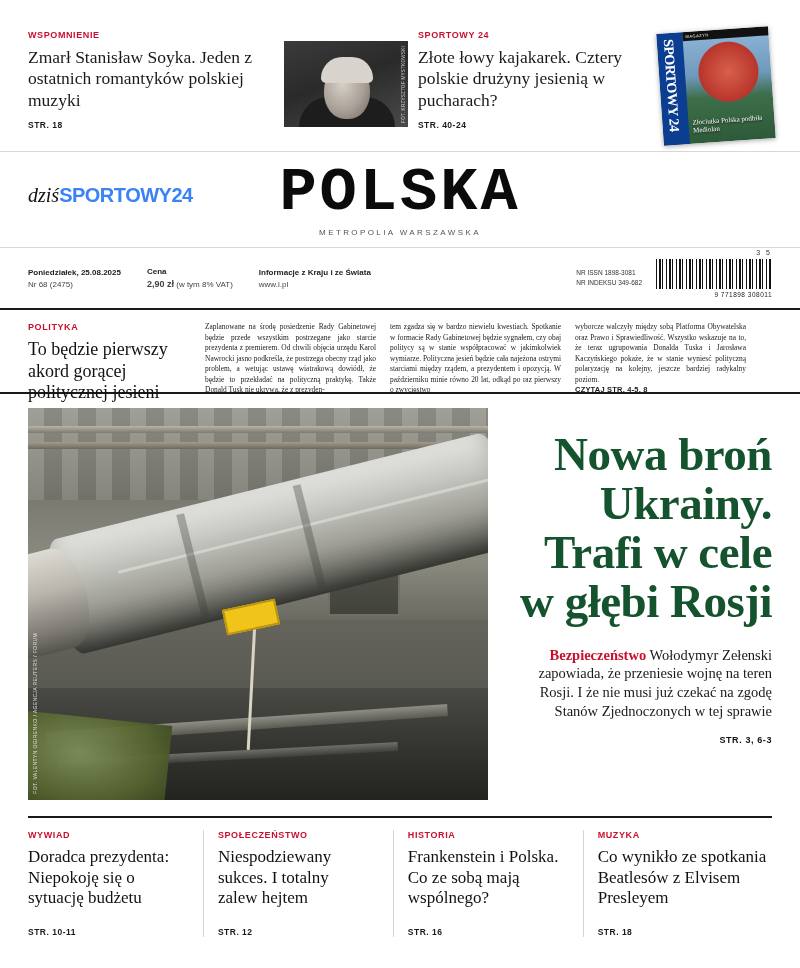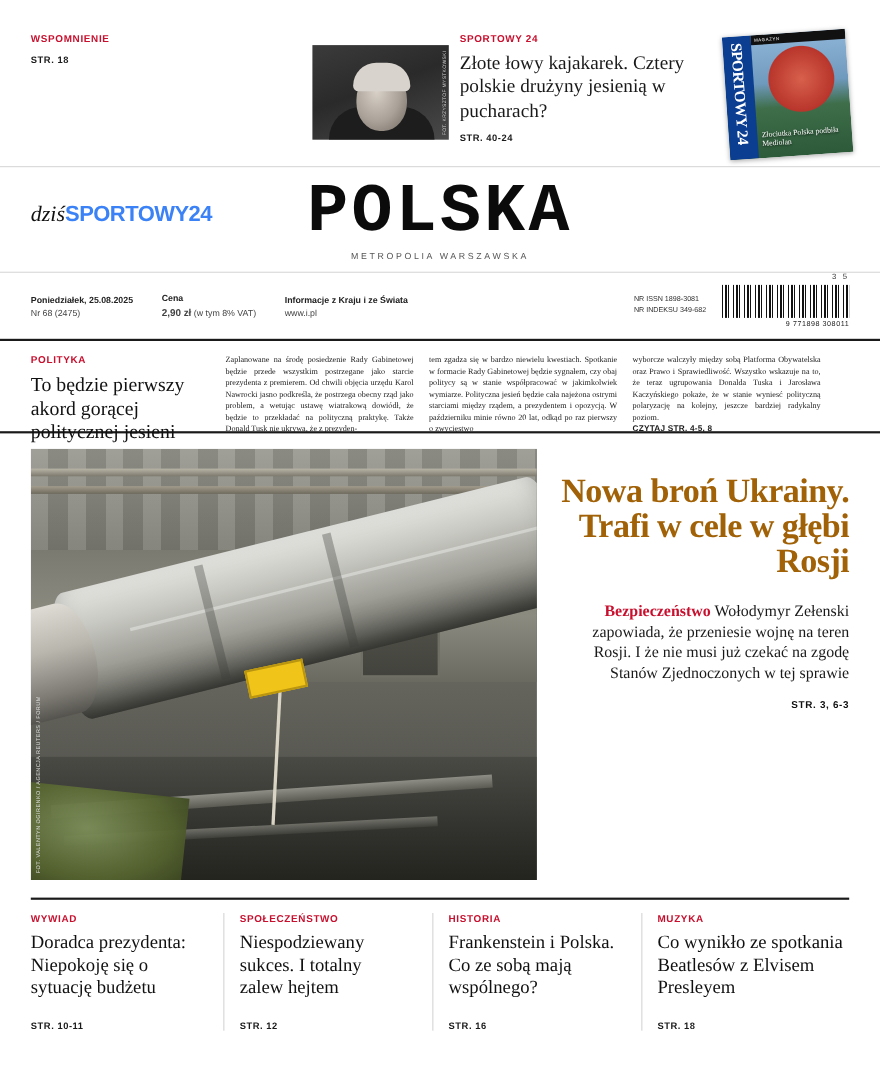--- a/index.html
+++ b/index.html
@@ -329,25 +329,25 @@
   }
   .hero-text {
     width: 284px;
     padding-left: 16px;
     display: flex;
     flex-direction: column;
     justify-content: flex-start;
   }
   .hero-head {
     font-family: "Liberation Serif", serif;
-    font-size: 31px;
+    font-size: 47px;
     line-height: 1.04;
     font-weight: bold;
     text-align: right;
-    color: #a16207;
+    color: #14532d;
     margin-top: 22px;
     letter-spacing: -0.5px;
   }
   .hero-lede {
     margin-top: 20px;
     text-align: right;
     font-family: "Liberation Serif", serif;
     font-size: 14.5px;
     line-height: 1.3;
     color: #1a1a1a;
@@ -386,20 +386,21 @@
 </style>
 </head>
 <body>
 
 <div class="page">
 
   <div class="teaser-strip">
 
     <div class="teaser t1">
       <div class="kicker">WSPOMNIENIE</div>
+      <div class="teaser-head">Zmarł Stanisław Soyka. Jeden z ostatnich romantyków polskiej muzyki</div>
       <div class="page-ref">STR. 18</div>
     </div>
 
     <div class="teaser t2">
       <div class="portrait">
         <div class="shoulders"></div>
         <div class="face"></div>
         <div class="hair"></div>
         <div class="credit">FOT. KRZYSZTOF MYSTKOWSKI</div>
       </div>

